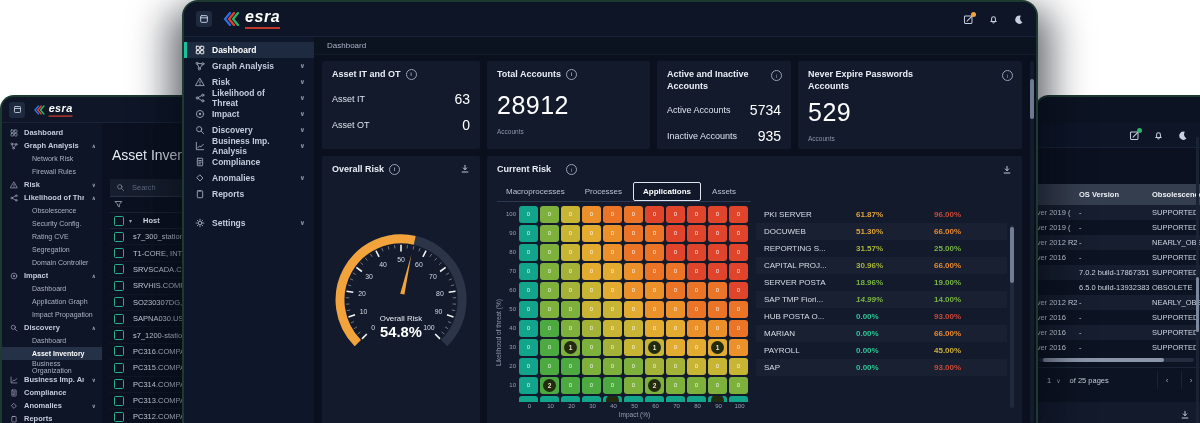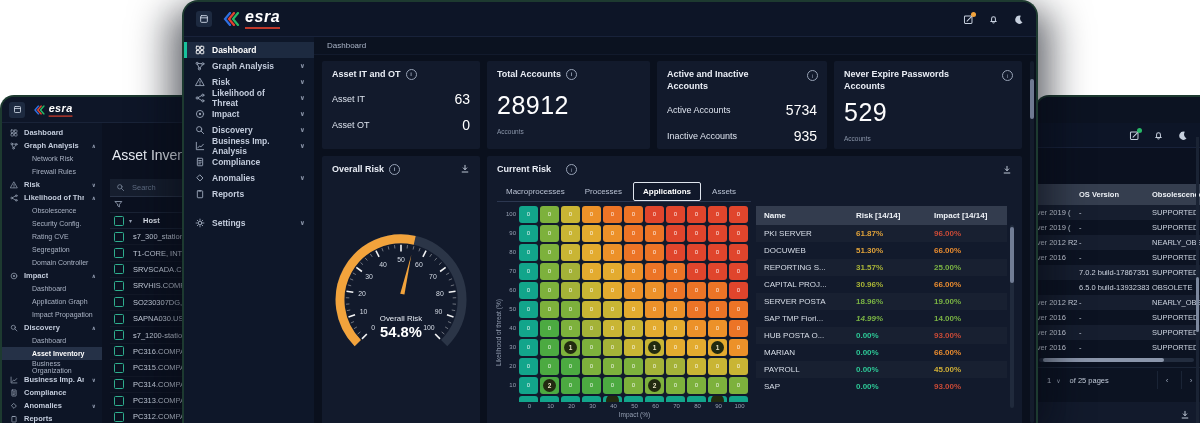--- a/index.html
+++ b/index.html
@@ -34,21 +34,21 @@
   .row1{display:flex;gap:7px;margin:6px 14px 0 8px;height:88px}
   .row2{display:flex;gap:7px;margin:7px 14px 0 8px;height:400px}
   .card{background:#121a2c;border-radius:2px;position:relative;padding:8px 10px;box-sizing:border-box}
   .c-title{font-size:9px;font-weight:700;color:#e9edf5;line-height:1.3;display:flex;align-items:flex-start;gap:5px}
   .info{width:9px;height:9px;border:1px solid #98a3b6;border-radius:50%;color:#98a3b6;font-size:6px;display:inline-flex;align-items:center;justify-content:center;flex-shrink:0;cursor:pointer}
   .info.corner{position:absolute;right:9px;top:9px}
   .kv{display:flex;justify-content:space-between;align-items:center;margin-top:10px;font-size:9px;color:#dde3ee}
   .kv b{font-size:14px;font-weight:400;color:#fff}
   .bignum{font-size:25px;font-weight:300;color:#fdfdfe;margin-top:10px;letter-spacing:.5px}
   .caption{font-size:6.5px;color:#8a95a9;margin-top:8px}
-  #card1{width:158px}#card2{width:163px}#card3{width:170px}#card4{flex:1}
+  #card1{width:158px}#card2{width:163px}#card3{width:134px}#card4{flex:1}
   #cardOverall{width:158px;flex-shrink:0}
   #cardCurrent{flex:1;padding:0}
   .m-scroll{position:absolute;right:2px;top:24px;bottom:0;width:4px;background:#141c2c;border-radius:2px}
   .m-thumb{position:absolute;top:18px;left:0;width:100%;height:40px;background:#6f7a92;border-radius:2px;cursor:pointer}
 
   .cr-head{display:flex;align-items:center;gap:15px;padding:8px 10px 4px}
   .dl{margin-left:auto;cursor:pointer;display:flex}
   .tabs{display:flex;align-items:center;margin:2px 0 0 10px;gap:2px;border-bottom:1px solid #2c3750;width:fit-content;padding-right:6px}
   .tab{padding:4px 9px;font-size:8px;color:#b9c2d3;cursor:pointer;white-space:nowrap}
   .tab.active{border:1px solid #dfe5ee;border-radius:2px;font-weight:700;color:#fff;background:#10182a}
@@ -1128,25 +1128,20 @@
                   <span class="hm-xl">50</span>
                   <span class="hm-xl">60</span>
                   <span class="hm-xl">70</span>
                   <span class="hm-xl">80</span>
                   <span class="hm-xl">90</span>
                   <span class="hm-xl">100</span>
                 </div>
                 <div class="hm-xtitle">Impact (%)</div>
               </div>
             <div id="rt">
-                <div class="rt-head">
-                  <span class="rt-h w-name">Name</span>
-                  <span class="rt-h w-risk">Risk [14/14]</span>
-                  <span class="rt-h w-imp">Impact [14/14]</span>
-                </div>
                 <div class="rt-row">
                   <span class="rt-c w-name" style="color: rgb(217, 223, 233);">PKI SERVER</span>
                   <span class="rt-c w-risk" style="color: rgb(224, 162, 58); font-weight: 700;">61.87%</span>
                   <span class="rt-c w-imp" style="color: rgb(201, 74, 55); font-weight: 700;">96.00%</span>
                 </div>
                 <div class="rt-row">
                   <span class="rt-c w-name" style="color: rgb(217, 223, 233);">DOCUWEB</span>
                   <span class="rt-c w-risk" style="color: rgb(224, 162, 58); font-weight: 700;">51.30%</span>
                   <span class="rt-c w-imp" style="color: rgb(232, 139, 47); font-weight: 700;">66.00%</span>
                 </div>

